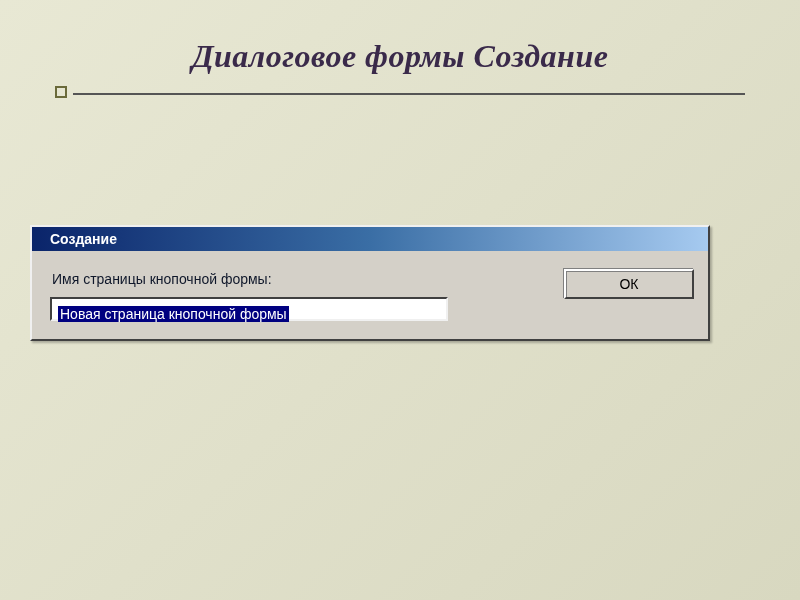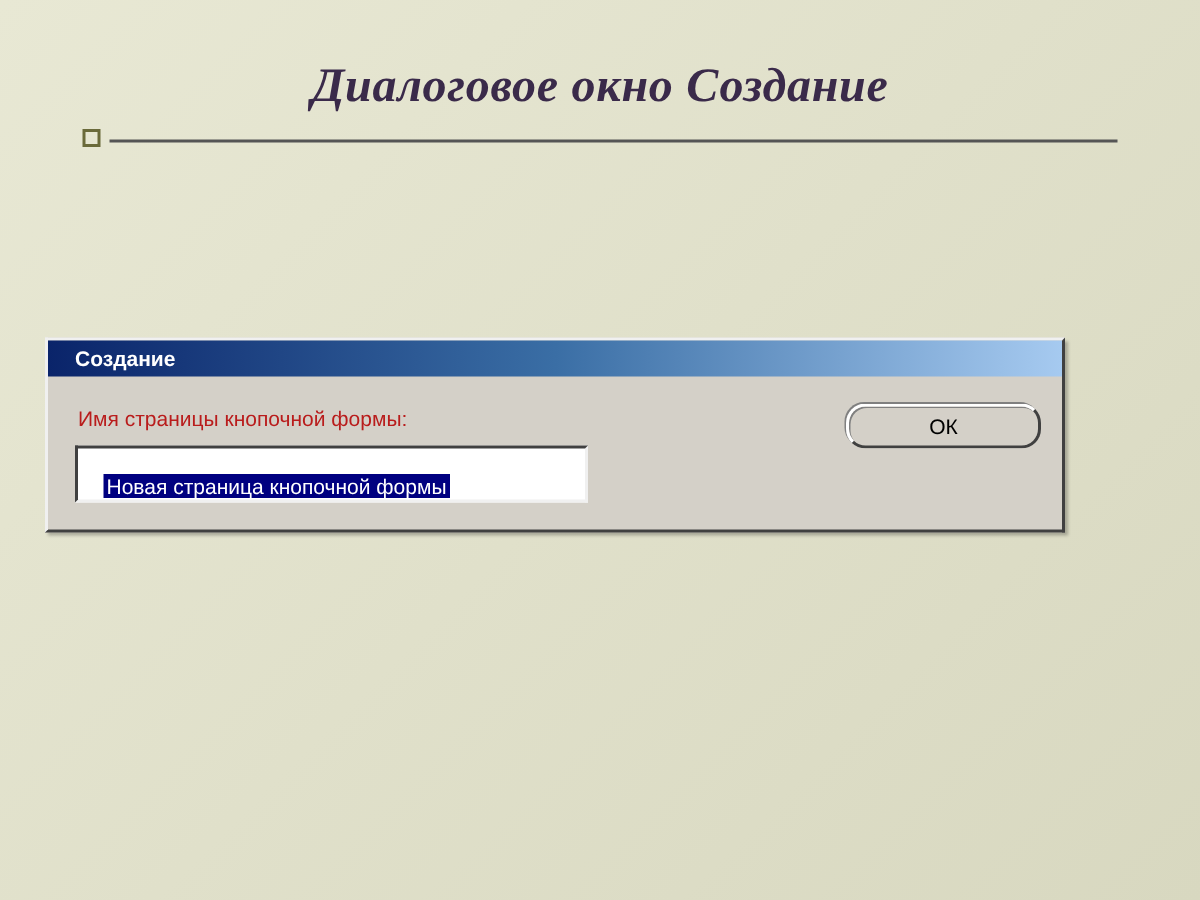--- a/index.html
+++ b/index.html
@@ -67,33 +67,33 @@
     display: flex;
     padding: 18px 14px 18px 18px;
     align-items: flex-start;
   }
   .left-col {
     flex: 1;
     padding-top: 2px;
   }
   .field-label {
     font-size: 14px;
-    color: #b91c1c;
+    color: #0f172a;
     margin-bottom: 10px;
     padding-left: 2px;
   }
   .text-input-wrap {
     background: #fff;
     border-top: 2px solid #404040;
     border-left: 2px solid #404040;
     border-right: 2px solid #f0f0f0;
     border-bottom: 2px solid #f0f0f0;
-    width: 342px;
+    width: 398px;
     height: 24px;
-    padding: 17px;
+    padding: 6px;
   }
   .text-input-value {
     background: #000080;
     color: #fff;
     font-size: 14px;
     padding: 0 2px;
     display: inline-block;
     line-height: 16px;
     font-family: Tahoma, Arial, sans-serif;
   }
@@ -111,28 +111,27 @@
     border-left: 2px solid #fff;
     border-right: 2px solid #404040;
     border-bottom: 2px solid #404040;
     font-size: 14px;
     font-family: Tahoma, Arial, sans-serif;
     text-align: center;
     line-height: 26px;
     color: #000;
     cursor: pointer;
     box-shadow: 1px 1px 0 #808080 inset, -1px -1px 0 #808080;
-    border-radius: 13px;
   }
   .win-btn:last-child { margin-bottom: 0; }
 </style>
 </head>
 <body>
 
-<div class="slide-title">Диалоговое окно Создание</div>
+<div class="slide-title">Диалоговое формы Создание</div>
 
 <div class="divider">
   <div class="divider-square"></div>
   <div class="divider-line"></div>
 </div>
 
 <div class="dialog">
   <div class="titlebar">Создание</div>
   <div class="dialog-body">
     <div class="left-col">

